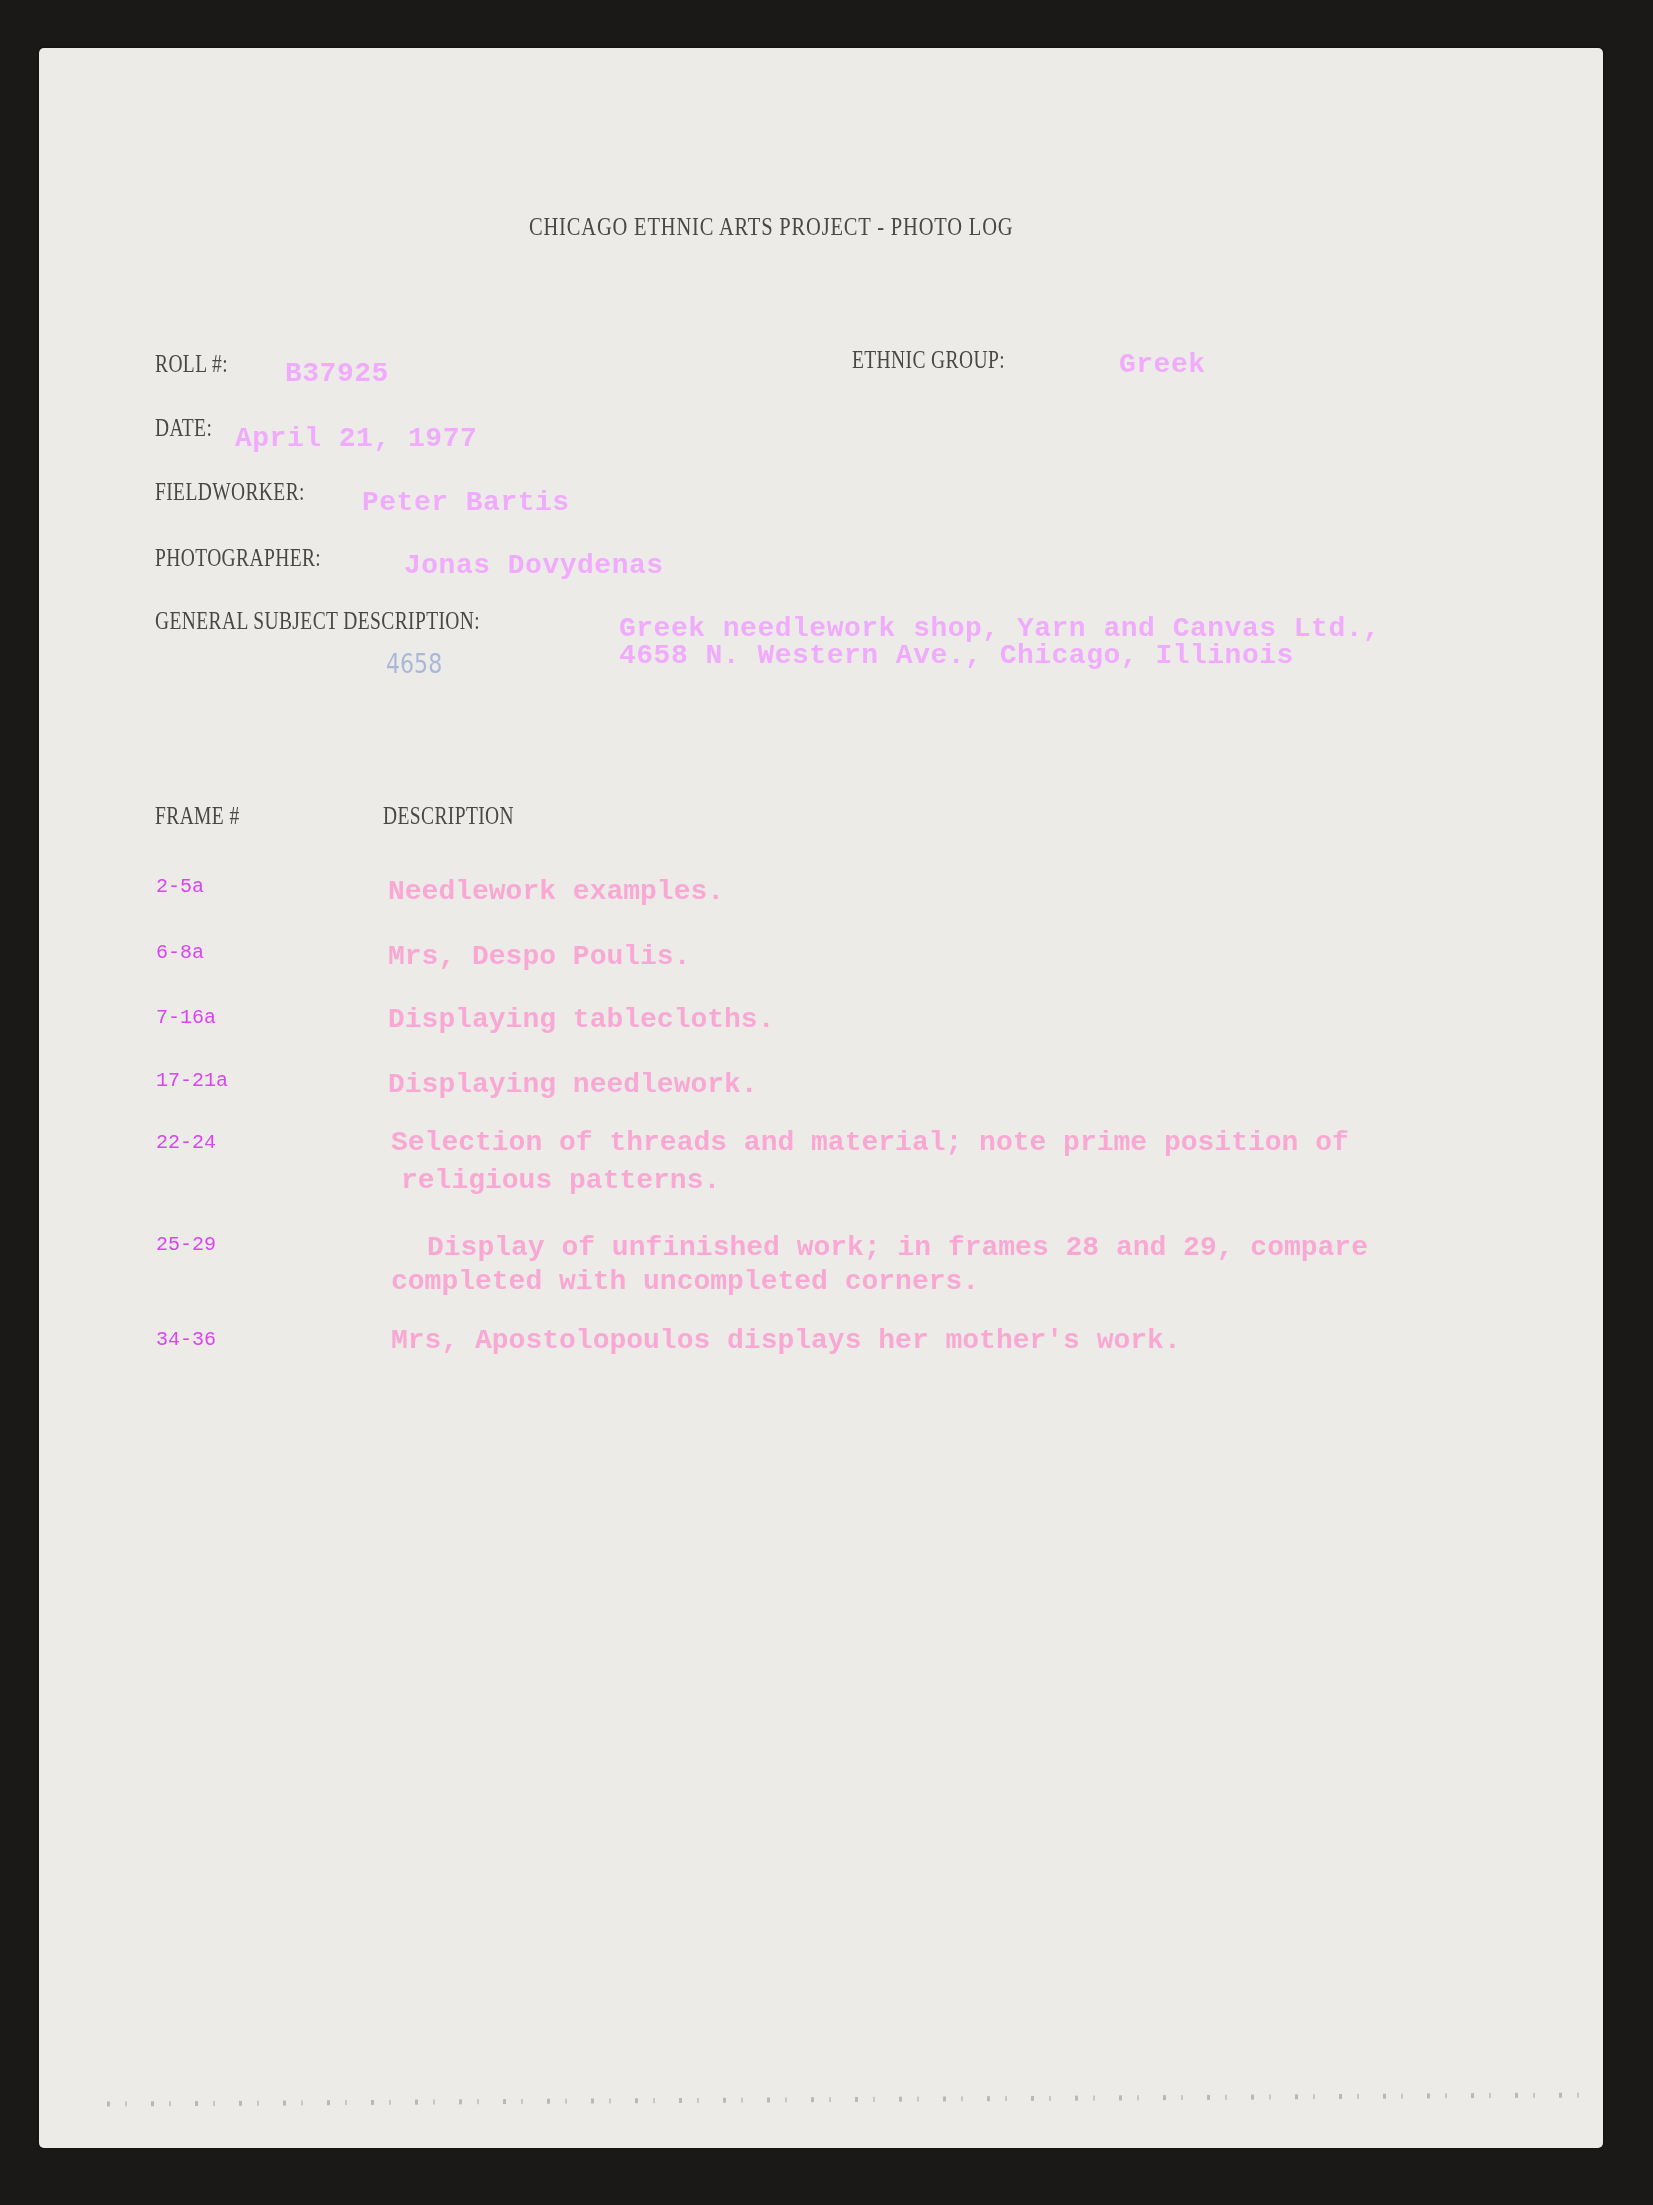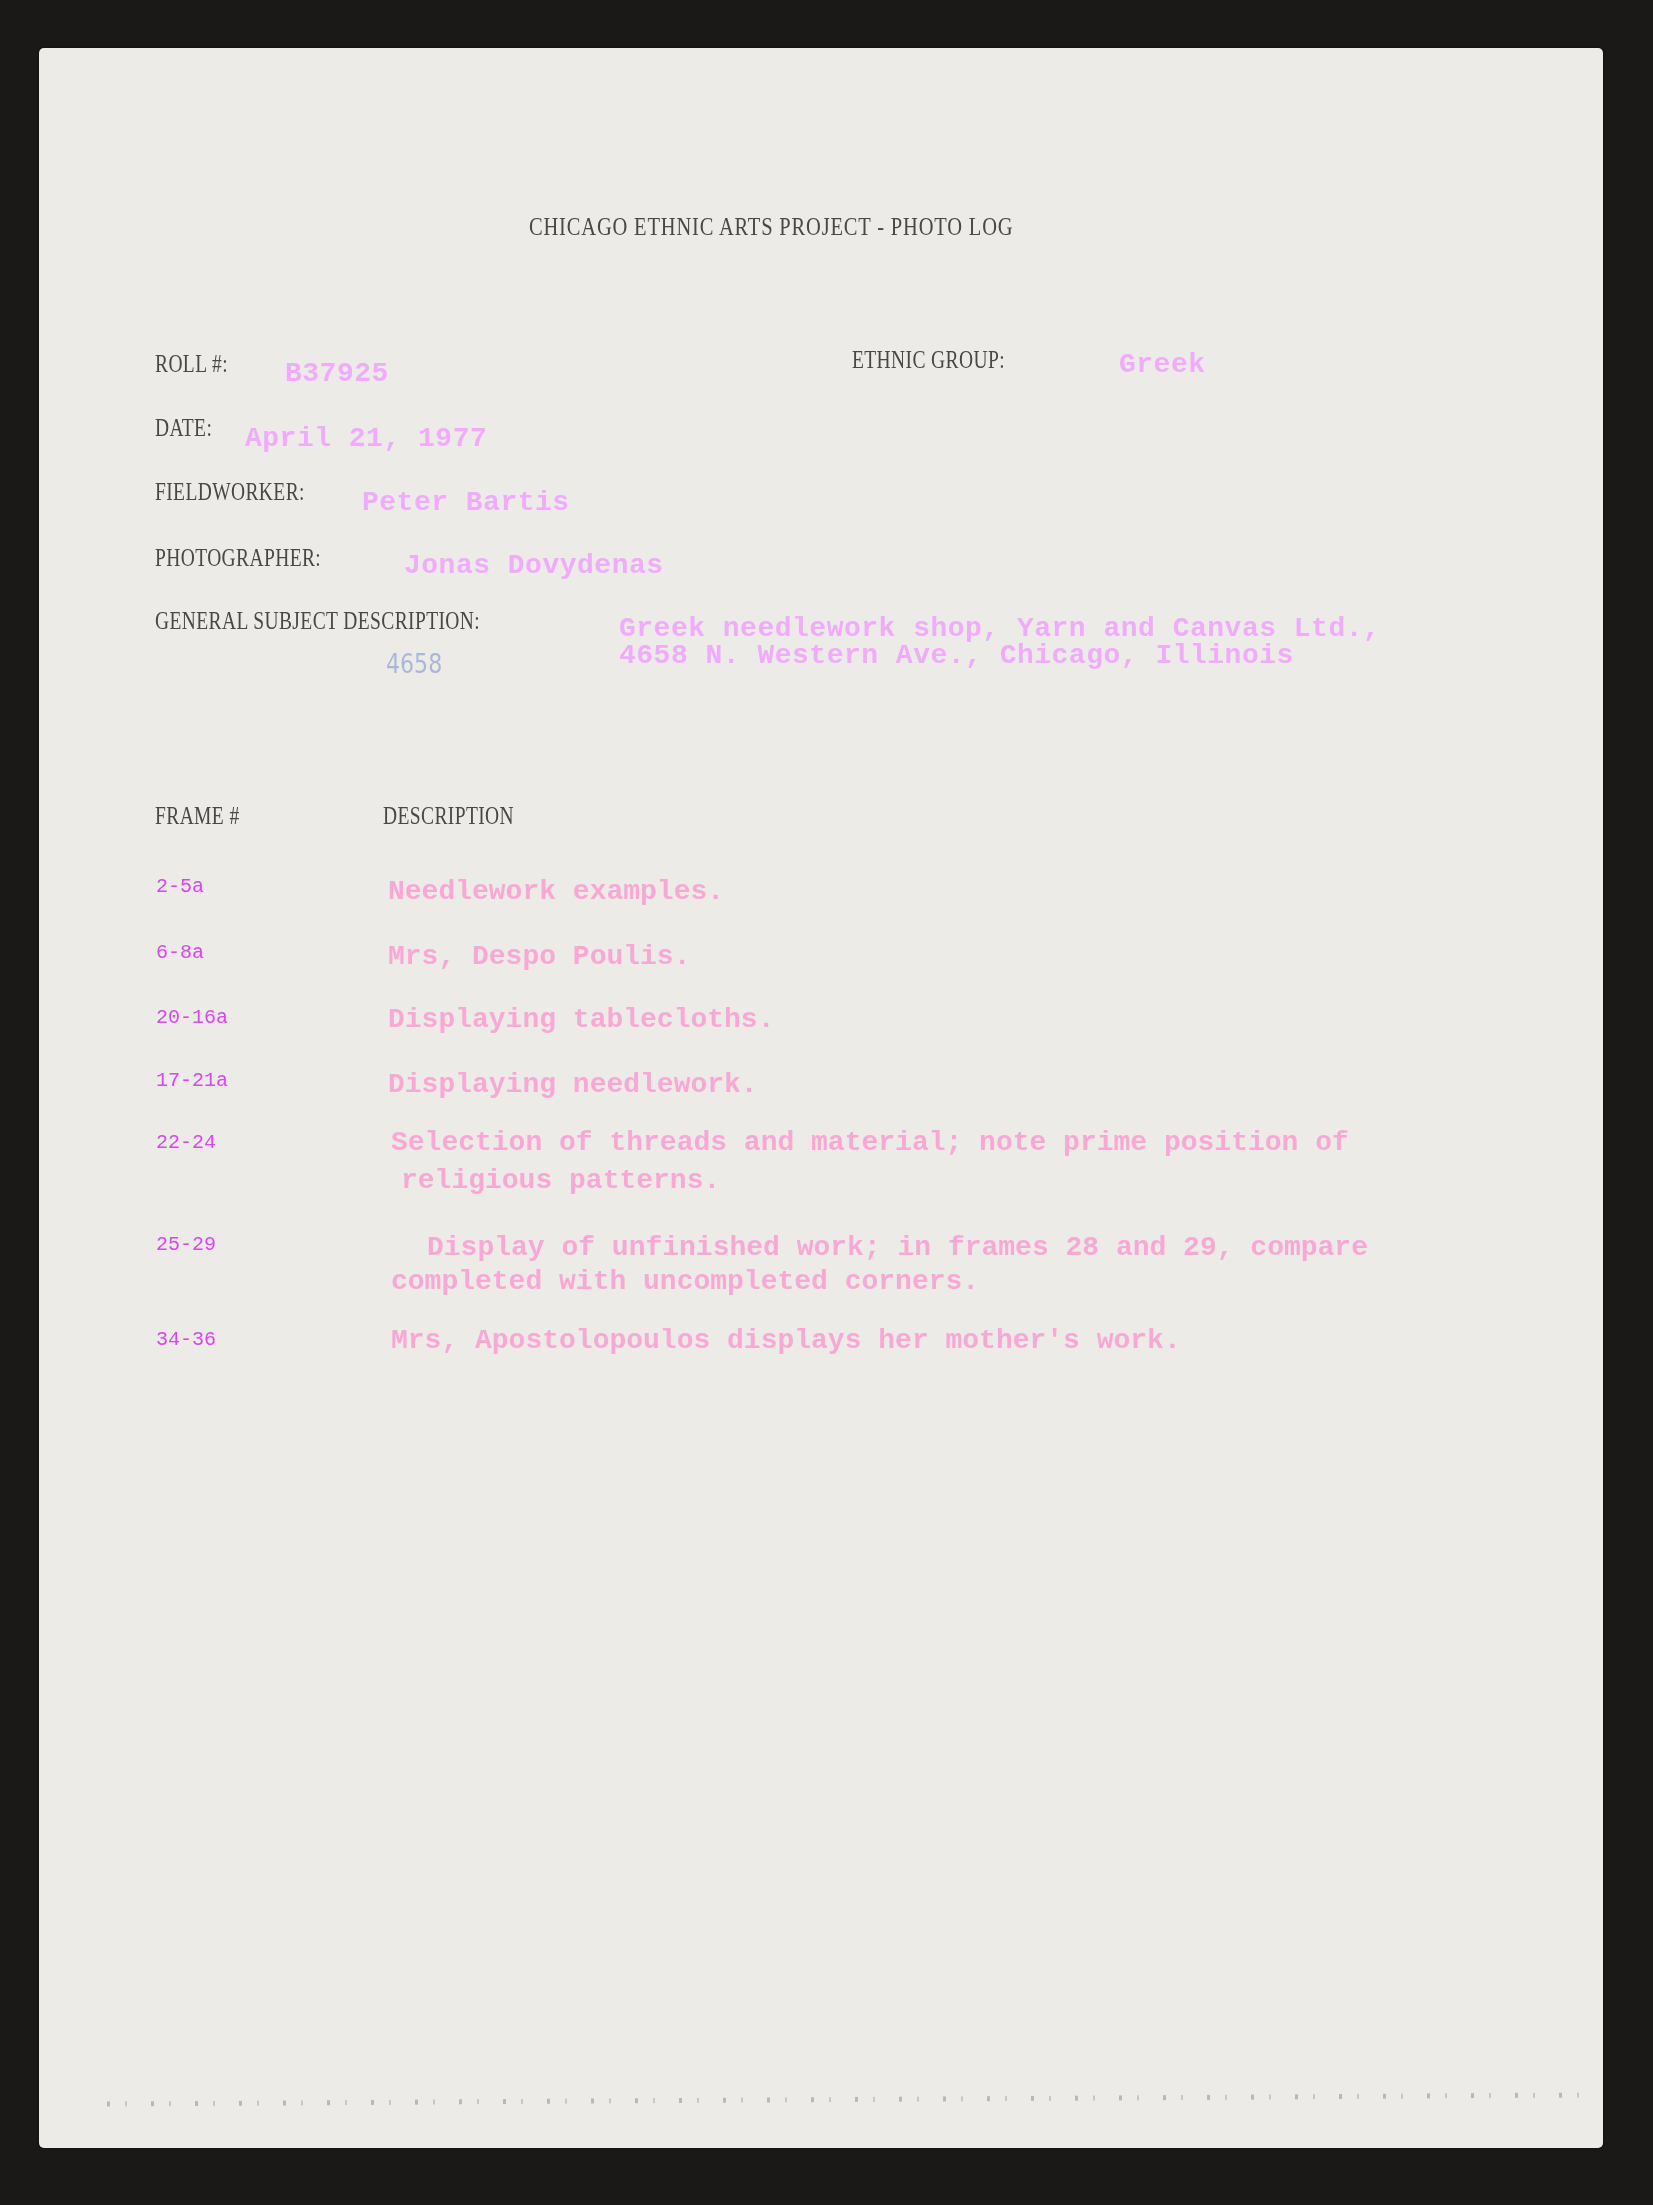--- a/index.html
+++ b/index.html
@@ -80,21 +80,21 @@
 
 <div class="t title" style="left:529px; top:213px;">CHICAGO ETHNIC ARTS PROJECT - PHOTO LOG</div>
 
 <div class="t label" style="left:155px; top:350px;">ROLL #:</div>
 <div class="t value" style="left:285px; top:358px;">B37925</div>
 
 <div class="t label" style="left:852px; top:346px;">ETHNIC GROUP:</div>
 <div class="t value" style="left:1082px; top:349px;margin-left:37px;">Greek</div>
 
 <div class="t label" style="left:155px; top:414px;">DATE:</div>
-<div class="t value" style="left:245px; top:423px;">April 21, 1977</div>
+<div class="t value" style="left:235px; top:423px;">April 21, 1977</div>
 
 <div class="t label" style="left:155px; top:478px;">FIELDWORKER:</div>
 <div class="t value" style="left:362px; top:487px;">Peter Bartis</div>
 
 <div class="t label" style="left:155px; top:544px;">PHOTOGRAPHER:</div>
 <div class="t value" style="left:404px; top:550px;">Jonas Dovydenas</div>
 
 <div class="t label" style="left:155px; top:607px;">GENERAL SUBJECT DESCRIPTION:</div>
 <div class="t value" style="left:619px; top:613px;">Greek needlework shop, Yarn and Canvas Ltd.,</div>
 <div class="t value" style="left:619px; top:640px;">4658 N. Western Ave., Chicago, Illinois</div>
@@ -102,21 +102,21 @@
 
 <div class="t label" style="left:155px; top:802px;">FRAME #</div>
 <div class="t label" style="left:383px; top:802px;">DESCRIPTION</div>
 
 <div class="t frame-val" style="left:156px; top:875px;">2-5a</div>
 <div class="t desc-val" style="left:388px; top:874px;">Needlework examples.</div>
 
 <div class="t frame-val" style="left:156px; top:941px;">6-8a</div>
 <div class="t desc-val" style="left:388px; top:939px;">Mrs, Despo Poulis.</div>
 
-<div class="t frame-val" style="left:156px; top:1006px;">20-16a</div>
+<div class="t frame-val" style="left:156px; top:1006px;">7-16a</div>
 <div class="t desc-val" style="left:388px; top:1002px;">Displaying tablecloths.</div>
 
 <div class="t frame-val" style="left:156px; top:1069px;">17-21a</div>
 <div class="t desc-val" style="left:388px; top:1067px;">Displaying needlework.</div>
 
 <div class="t frame-val" style="left:156px; top:1131px;">22-24</div>
 <div class="t desc-val" style="left:391px; top:1125px;">Selection of threads and material; note prime position of</div>
 <div class="t desc-val" style="left:401px; top:1163px;">religious patterns.</div>
 
 <div class="t frame-val" style="left:156px; top:1233px;">25-29</div>

